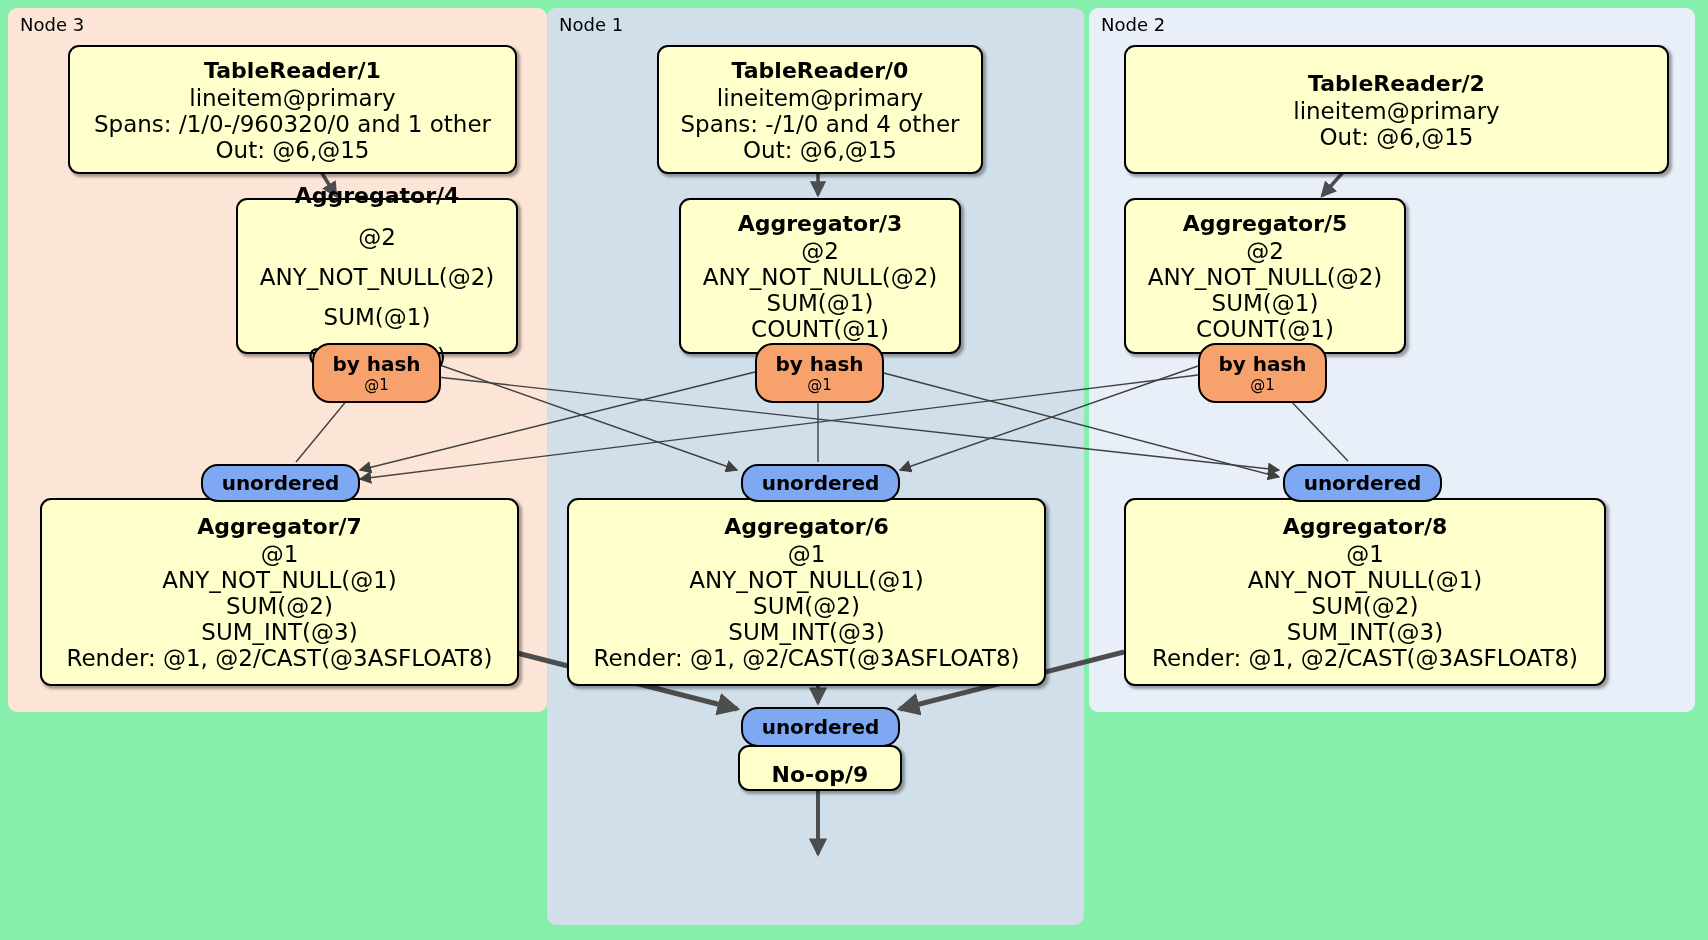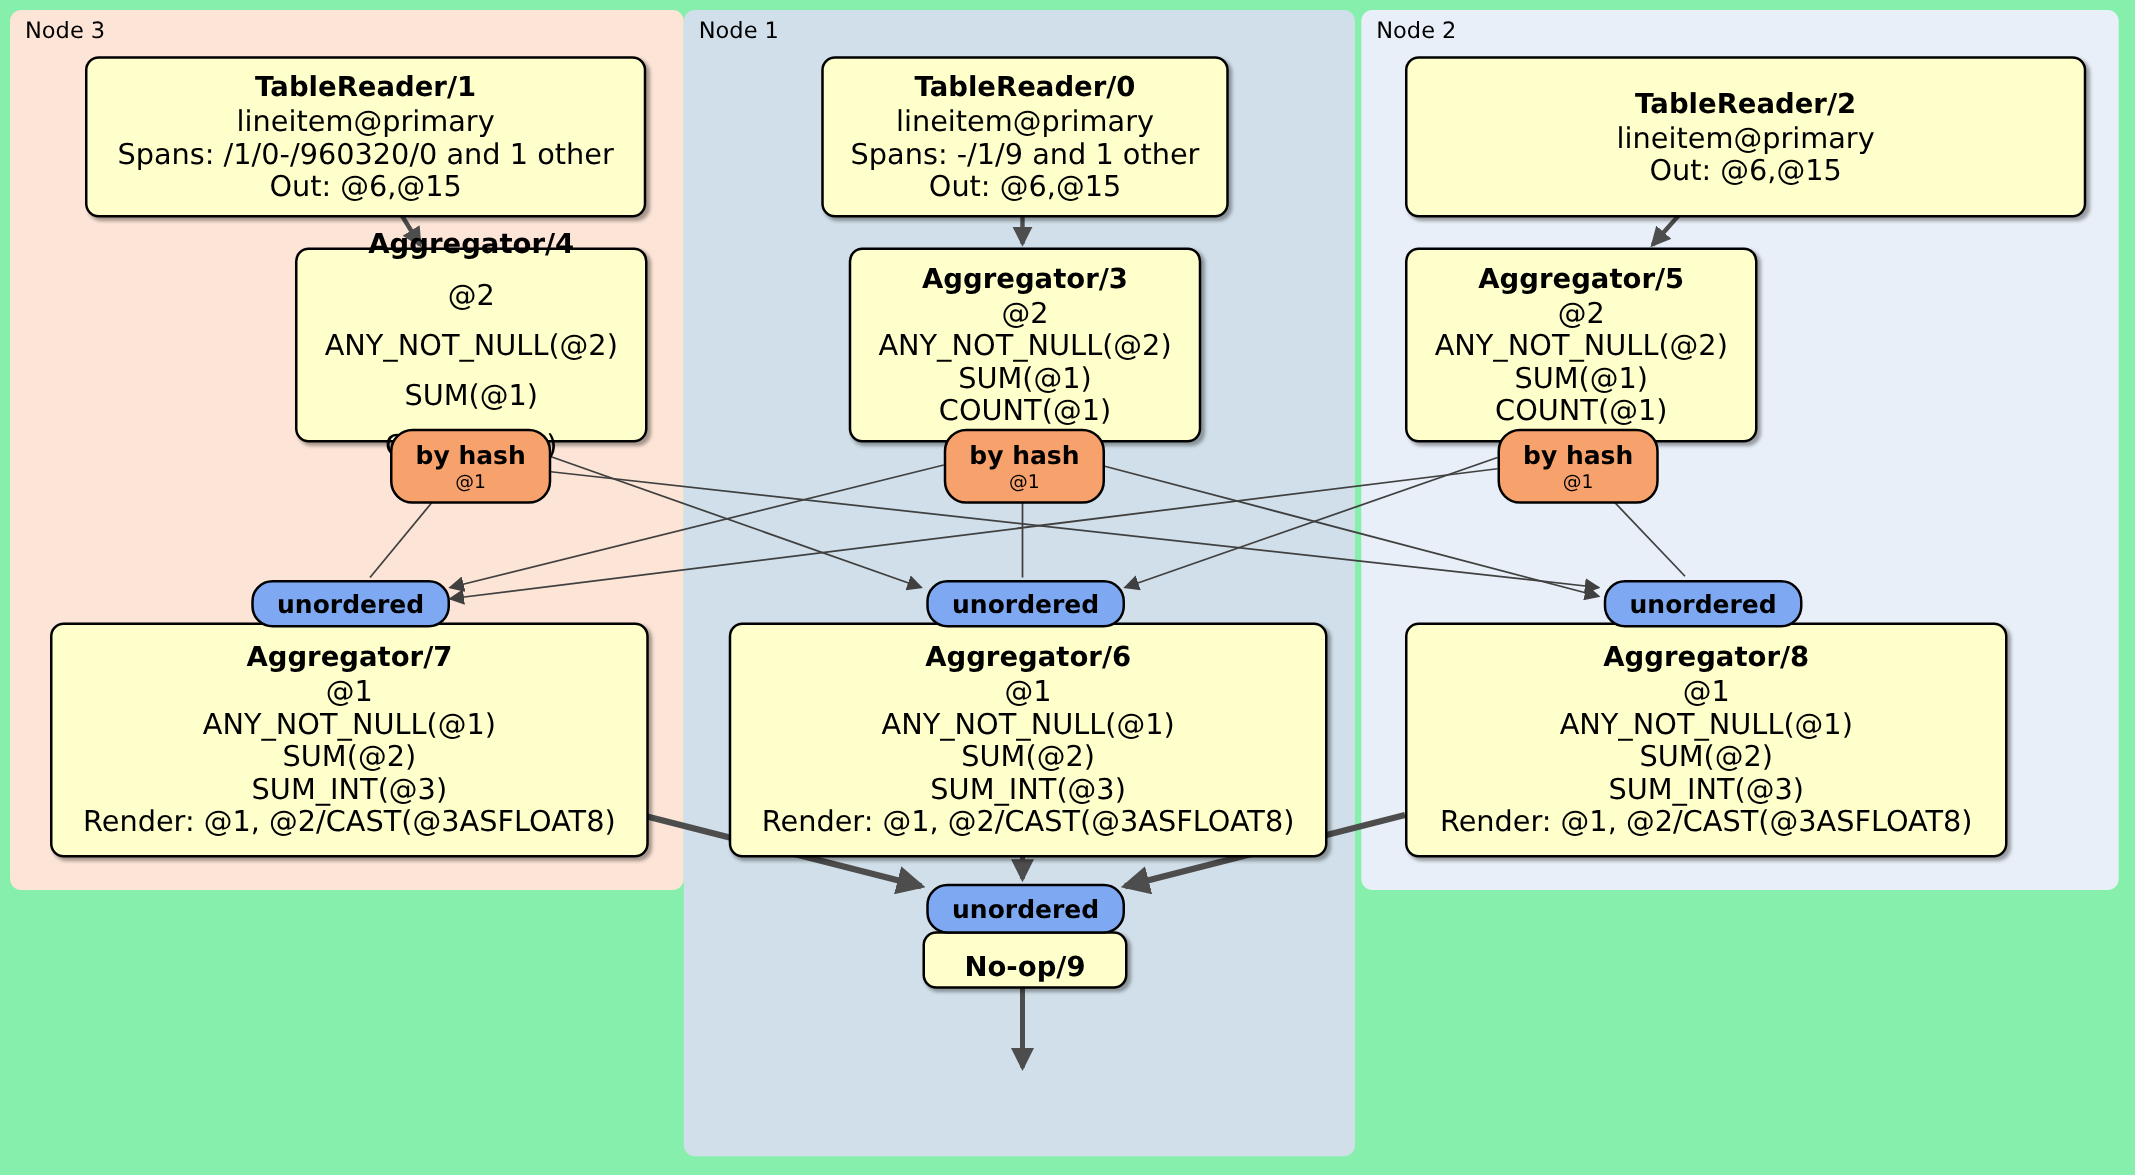--- a/index.html
+++ b/index.html
@@ -30,21 +30,21 @@
   .proc .title{font-weight:bold;font-size:22px;line-height:28px;}
   .proc .line{font-size:23px;line-height:26px;}
 
   #tr1{left:68px;top:45px;width:445px;height:125px;}
   #tr0{left:657px;top:45px;width:322px;height:125px;}
   #tr2{left:1124px;top:45px;width:541px;height:125px;}
   #agg4{left:236px;top:198px;width:278px;height:152px;gap:14px;}
   #agg3{left:679px;top:198px;width:278px;height:152px;}
   #agg5{left:1124px;top:198px;width:278px;height:152px;}
   #agg7{left:40px;top:498px;width:475px;height:184px;}
-  #agg6{left:583px;top:498px;width:475px;height:184px;}
+  #agg6{left:567px;top:498px;width:475px;height:184px;}
   #agg8{left:1124px;top:498px;width:478px;height:184px;}
   #noop{left:738px;top:745px;width:160px;height:42px;justify-content:flex-end;}
   #response{left:730px;top:858px;width:177px;height:40px;}
 
   .router{
     position:absolute;z-index:4;background:var(--router-bg);
     border:2px solid #000;border-radius:18px;
     display:flex;flex-direction:column;justify-content:center;
     text-align:center;color:#000;white-space:nowrap;
   }
@@ -136,21 +136,21 @@
     <div class="line">@1</div>
     <div class="line">ANY_NOT_NULL(@1)</div>
     <div class="line">SUM(@2)</div>
     <div class="line">SUM_INT(@3)</div>
     <div class="line">Render: @1, @2/CAST(@3ASFLOAT8)</div>
   </div>
 
   <div class="proc" id="tr0">
     <div class="title">TableReader/0</div>
     <div class="line">lineitem@primary</div>
-    <div class="line">Spans: -/1/9 and 1 other</div>
+    <div class="line">Spans: -/1/0 and 4 other</div>
     <div class="line">Out: @6,@15</div>
   </div>
   <div class="proc" id="agg3">
     <div class="title">Aggregator/3</div>
     <div class="line">@2</div>
     <div class="line">ANY_NOT_NULL(@2)</div>
     <div class="line">SUM(@1)</div>
     <div class="line">COUNT(@1)</div>
   </div>
   <div class="router" id="router1">

